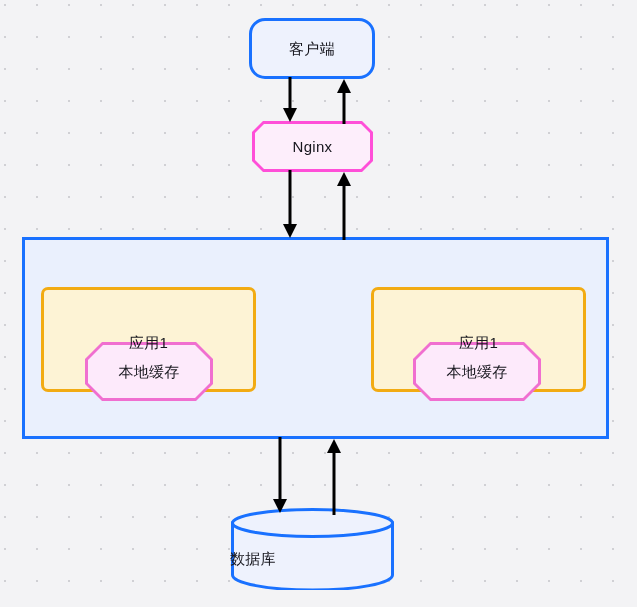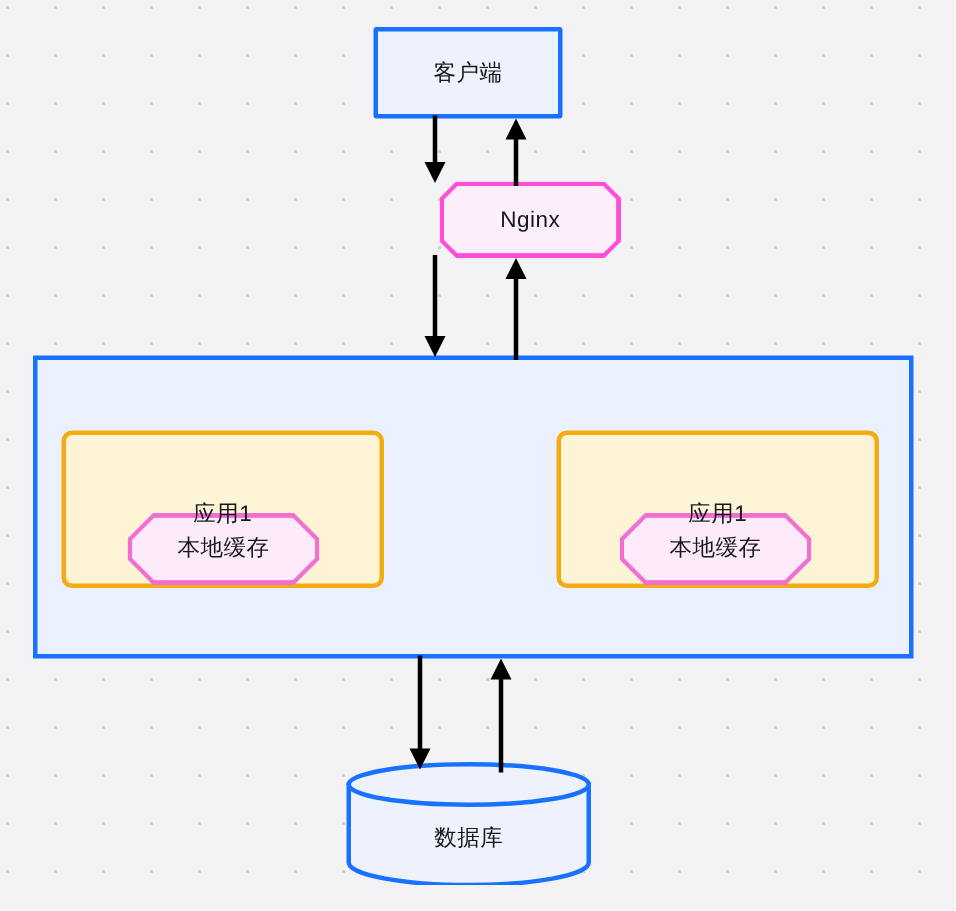--- a/index.html
+++ b/index.html
@@ -35,38 +35,37 @@
 
   
   #client-box {
     position: absolute;
     left: 249px;
     top: 18px;
     width: 126px;
     height: 61px;
     box-sizing: border-box;
     border: 3px solid #1971ff;
-    border-radius: 2px;
+    border-radius: 16px;
     background: #eef2fd;
     display: flex;
     align-items: center;
     justify-content: center;
   }
 
   
   #nginx-box {
     position: absolute;
     left: 252px;
     top: 121px;
     width: 121px;
     height: 51px;
     display: flex;
     align-items: center;
     justify-content: center;
-    margin-left: 41px;
   }
   #nginx-box .oct-fill {
     position: absolute;
     inset: 0;
     background: #ff4fd8;
     clip-path: polygon(11px 0, calc(100% - 11px) 0, 100% 11px, 100% calc(100% - 11px), calc(100% - 11px) 100%, 11px 100%, 0 calc(100% - 11px), 0 11px);
   }
   #nginx-box .oct-inner {
     position: absolute;
     inset: 3px;
@@ -106,21 +105,21 @@
     right: 0;
     text-align: center;
     margin-top: 26px;
   }
 
   
   .cache-box {
     position: absolute;
     top: 342px;
     width: 128px;
-    height: 48px;
+    height: 59px;
     display: flex;
     align-items: center;
     justify-content: center;
   }
   #cache-box-1 { left: 85px; }
   #cache-box-2 { left: 413px; }
   .cache-box .oct-fill {
     position: absolute;
     inset: 0;
     background: #f06fd0;
@@ -143,21 +142,21 @@
   }
   #db-node .db-svg {
     position: absolute;
     inset: 0;
   }
   #db-node .db-label {
     position: absolute;
     left: 0;
     right: 0;
     top: 42px;
-    text-align: center;
+    text-align: left;
   }
 
   
   .arrow-svg {
     position: absolute;
     overflow: visible;
     z-index: 4;
   }
 
   

